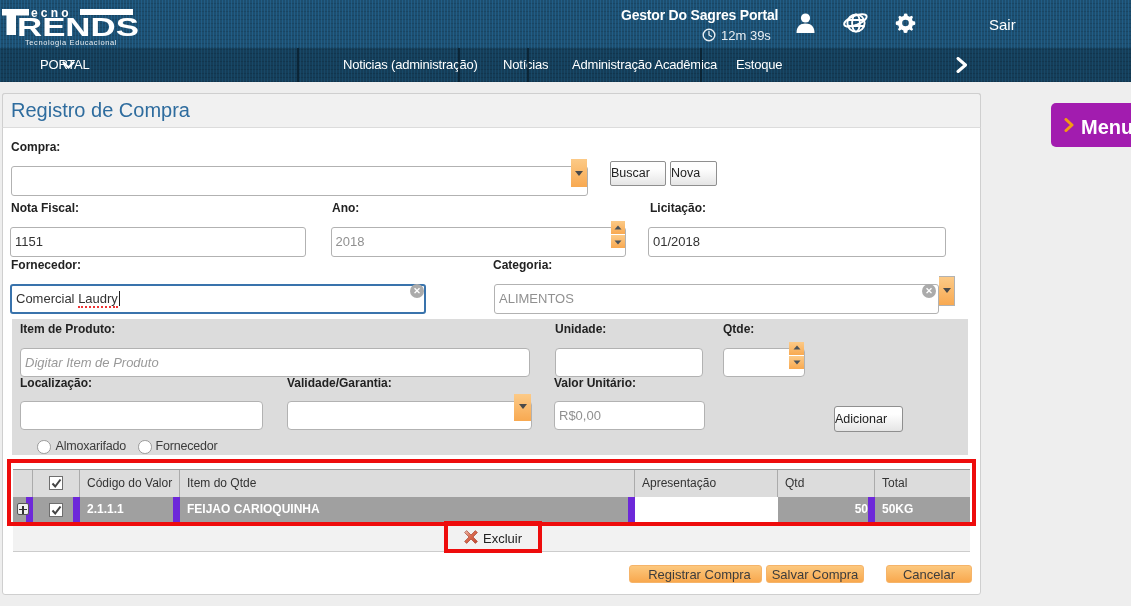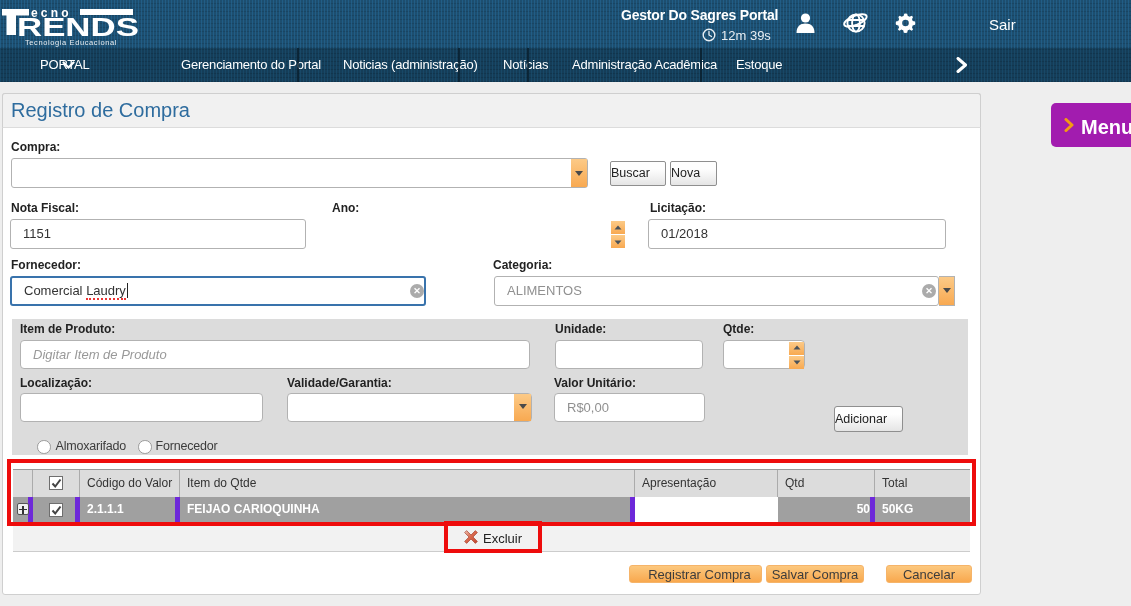--- a/index.html
+++ b/index.html
@@ -44,41 +44,41 @@
   }
   .panel-title {
     left:2px; top:93px; width:979px; height:35px;
     background:#f1f1f1; border:1px solid #cfcfcf; border-bottom:1px solid #dcdcdc;
     border-radius:3px 3px 0 0;
     color:#2e6c9e; font-size:20px; line-height:33px; padding-left:8px;
   }
   .lbl { position:absolute; font-size:12px; font-weight:bold; color:#222; white-space:nowrap; }
   .inp {
     position:absolute; background:#fff; border:1px solid #b2b2b2; border-radius:3px;
-    font-size:13px; color:#333; line-height:28px; padding-left:12px; white-space:nowrap;
+    font-size:13px; color:#333; line-height:28px; padding-left:4px; white-space:nowrap;margin-top:8px;
   }
   .gray { color:#909090; }
   .obtn { 
     position:absolute; background:linear-gradient(#fcca87,#f8a951);
   }
   .gbtn { 
     position:absolute; background:linear-gradient(#fefefe 30%,#e5e5e5);
     border:1px solid #8f8f8f; border-radius:3px; text-align:left;
     font-size:12.5px; color:#222;
   }
   .graypanel { left:12px; top:319px; width:956px; height:136px; background:#dcdcdc; }
 
   .clear-ic { position:absolute; width:14px; height:14px; border-radius:50%; background:#ababab; }
   .clear-ic:before { content:"\2715"; position:absolute; left:0; top:0; width:14px; height:14px; line-height:14px; text-align:center; color:#fff; font-size:9px; font-weight:bold; }
 
   .caret { position:absolute; width:0; height:0; border-left:4px solid transparent; border-right:4px solid transparent; border-top:5px solid #4a4a4a; }
 
   
   .th { position:absolute; background:#dcdcdc; border-right:1px solid #ababab; font-size:12px; color:#333; line-height:26px; padding-left:7px; height:27px; }
-  .td { position:absolute; background:#a0a0a0; border-right:5px solid #6d28d9; font-size:12px; font-weight:bold; color:#fff; line-height:24px; padding-left:7px; height:25px; }
+  .td { position:absolute; background:#a0a0a0; border-right:7px solid #6d28d9; font-size:12px; font-weight:bold; color:#fff; line-height:24px; padding-left:7px; height:25px; }
   .redrect { position:absolute; border:4px solid #ee0c0c; }
 
   .orange-btn {
     position:absolute; height:18px; background:linear-gradient(#fcc87e,#f8a84e);
     border:1px solid #f6b469; border-radius:3px; text-align:center;
     font-size:13px; color:#3c3c3c; line-height:17px;
   }
   .chk { position:absolute; width:14px; height:14px; background:#fff; border:1px solid #6e6e6e; }
   .radio { position:absolute; width:13.5px; height:13.5px; background:#fff; border:1.5px solid #9a9a9a; border-radius:50%; }
   .rlbl { position:absolute; font-size:12.5px; letter-spacing:-0.2px; color:#3c3c3c; }
@@ -122,21 +122,20 @@
   <svg class="abs" style="left:894px;top:12px" width="23" height="22" viewBox="0 0 24 24">
     <path fill="#fff" d="M12 1.5 l1.8 0.3 .7 2.6 a8 8 0 0 1 1.9 .8 l2.4-1.2 1.4 1.4 -1.2 2.4 a8 8 0 0 1 .8 1.9 l2.6 .7 .3 1.8 -.3 1.8 -2.6 .7 a8 8 0 0 1 -.8 1.9 l1.2 2.4 -1.4 1.4 -2.4-1.2 a8 8 0 0 1 -1.9 .8 l-.7 2.6 -1.8 .3 -1.8-.3 -.7-2.6 a8 8 0 0 1 -1.9-.8 l-2.4 1.2 -1.4-1.4 1.2-2.4 a8 8 0 0 1 -.8-1.9 l-2.6-.7 -.3-1.8 .3-1.8 2.6-.7 a8 8 0 0 1 .8-1.9 L4.2 5.4 5.6 4 8 5.2 a8 8 0 0 1 1.9-.8 l.7-2.6 Z M12 8.4 a3.6 3.6 0 1 0 0 7.2 a3.6 3.6 0 0 0 0-7.2 Z"></path>
   </svg>
   <div class="abs hdr-title" style="left:943px;top:16px;font-weight:normal;margin-left:46px;">Sair</div>
 
   <div class="abs nav">
     <span class="navitem" style="left:8px;">PORTAL</span>
     <svg style="position:absolute;left:62px;top:13px" width="13" height="9" viewBox="0 0 13 9">
         <path d="M1.5 1.5 L6.5 6.5 L11.5 1.5" fill="none" stroke="#fff" stroke-width="2.2" stroke-linecap="round"></path>
       </svg>
-    <span class="navitem" style="left:149px;">Gerenciamento do Portal</span>
     <span class="navsep" style="left:297px;"></span>
     <span class="navitem" style="left:311px;">Noticias (administração)</span>
     <span class="navsep" style="left:458px;"></span>
     <span class="navitem" style="left:471px;">Notícias</span>
     <span class="navsep" style="left:527px;"></span>
     <span class="navitem" style="left:540px;">Administração Acadêmica</span>
     <span class="navsep" style="left:700px;"></span>
     <span class="navitem" style="left:704px;">Estoque</span>
     <svg style="position:absolute;left:955px;top:9px" width="14" height="16" viewBox="0 0 14 16">
         <path d="M3 1.5 L10.5 8 L3 14.5" fill="none" stroke="#fff" stroke-width="3" stroke-linecap="round" stroke-linejoin="round"></path>
@@ -157,20 +156,21 @@
   <div class="inp" style="left:10.5px;top:158px;width:577.5px;height:30px;"></div>
   <div class="obtn" style="left:571px;top:159px;width:16px;height:28px;"></div>
   <div class="caret" style="left:575px;top:171px;"></div>
   <div class="gbtn" style="left:610px;top:161px;width:56px;height:25px;line-height:23px;border-radius:2px;">Buscar</div>
   <div class="gbtn" style="left:670px;top:161px;width:47px;height:25px;line-height:23px;border-radius:2px;">Nova</div>
 
   <div class="lbl" style="left:11px;top:201px;">Nota Fiscal:</div>
   <div class="lbl" style="left:332px;top:201px;">Ano:</div>
   <div class="lbl" style="left:650px;top:201px;">Licitação:</div>
   <div class="inp" style="left:10px;top:219px;width:296px;height:30px;">1151</div>
+  <div class="inp gray" style="left:330.5px;top:219px;width:295px;height:30px;">2018</div>
   <div class="obtn" style="left:611px;top:220.5px;width:13.5px;height:13.4px;"></div>
   <div class="obtn" style="left:611px;top:234.7px;width:13.5px;height:13.4px;"></div>
   <svg class="abs" style="left:614px;top:224.5px" width="8" height="20" viewBox="0 0 8 20">
     <path d="M4 0.5 L7.5 4.5 L0.5 4.5 Z" fill="#4a5259"></path>
     <path d="M4 19.5 L7.5 15.5 L0.5 15.5 Z" fill="#4a5259"></path>
   </svg>
   <div class="inp" style="left:648px;top:219px;width:298px;height:30px;">01/2018</div>
 
   <div class="lbl" style="left:11px;top:257.5px;">Fornecedor:</div>
   <div class="lbl" style="left:493px;top:257.5px;">Categoria:</div>

